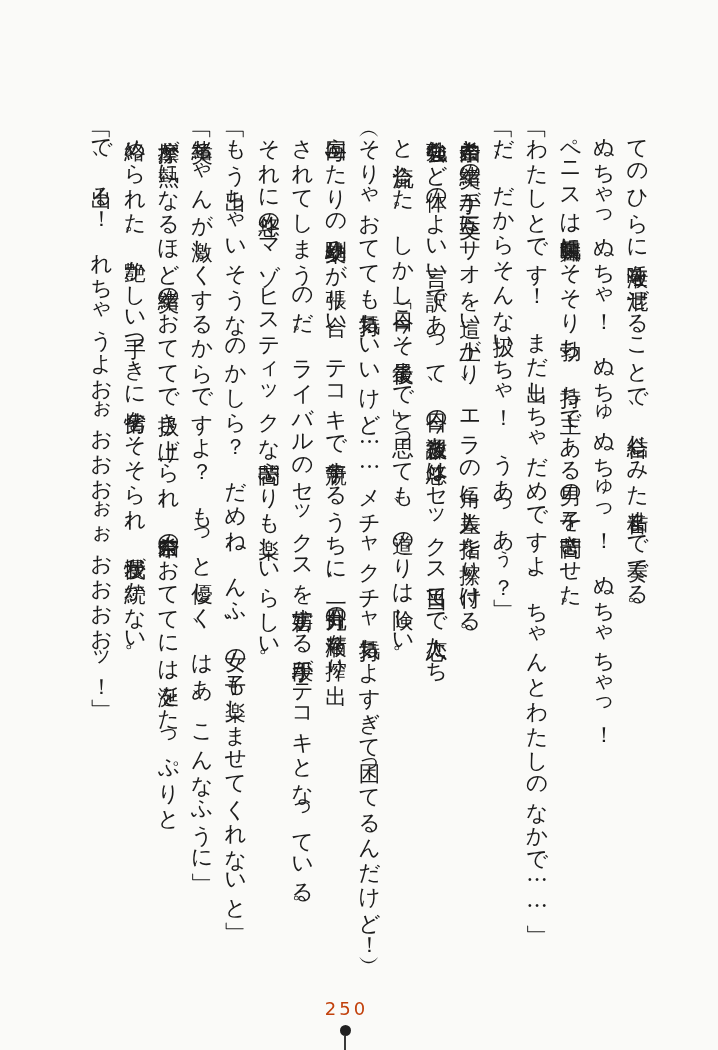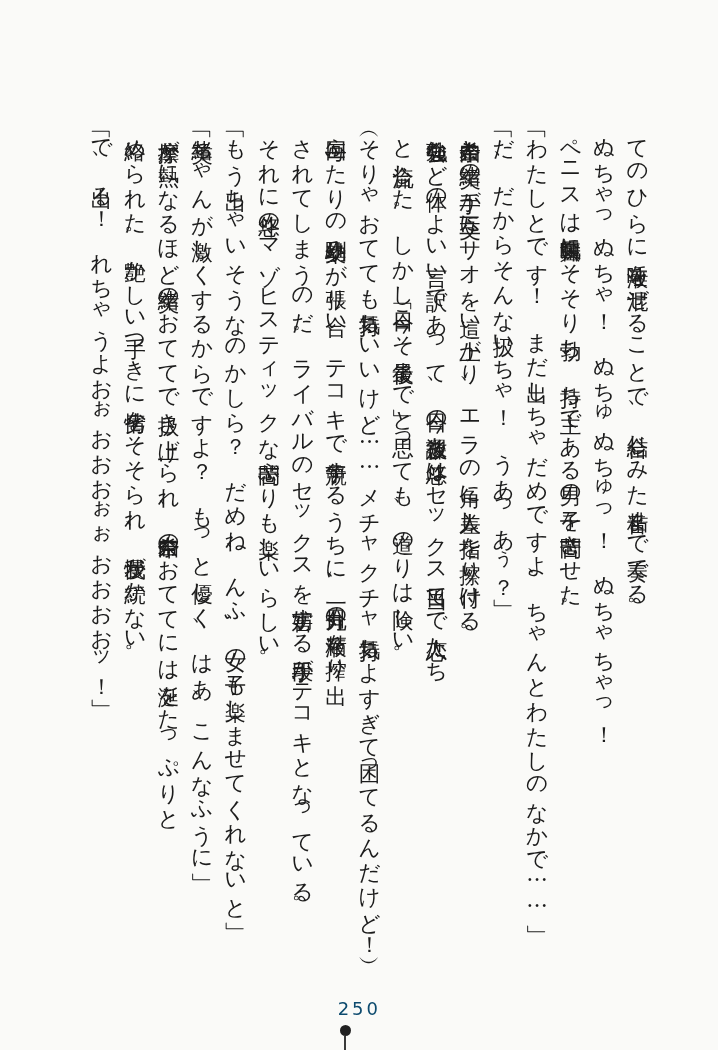--- a/index.html
+++ b/index.html
@@ -36,24 +36,23 @@
     position: absolute;
     left: 309px;
     top: 998px;
     width: 72px;
     text-align: center;
   }
   .page-number {
     font-family: "DejaVu Sans", sans-serif;
     font-size: 18px;
     letter-spacing: 3px;
-    color: #0c4a6e;
+    color: #c2410c;
     line-height: 22px;
     padding-left: 3px; 
-    text-align: right;
   }
   .binding-mark {
     margin-top: 5px;
   }
   .binding-mark .dot {
     width: 11px;
     height: 11px;
     border-radius: 50%;
     background: #212121;
     margin: 0 auto;

